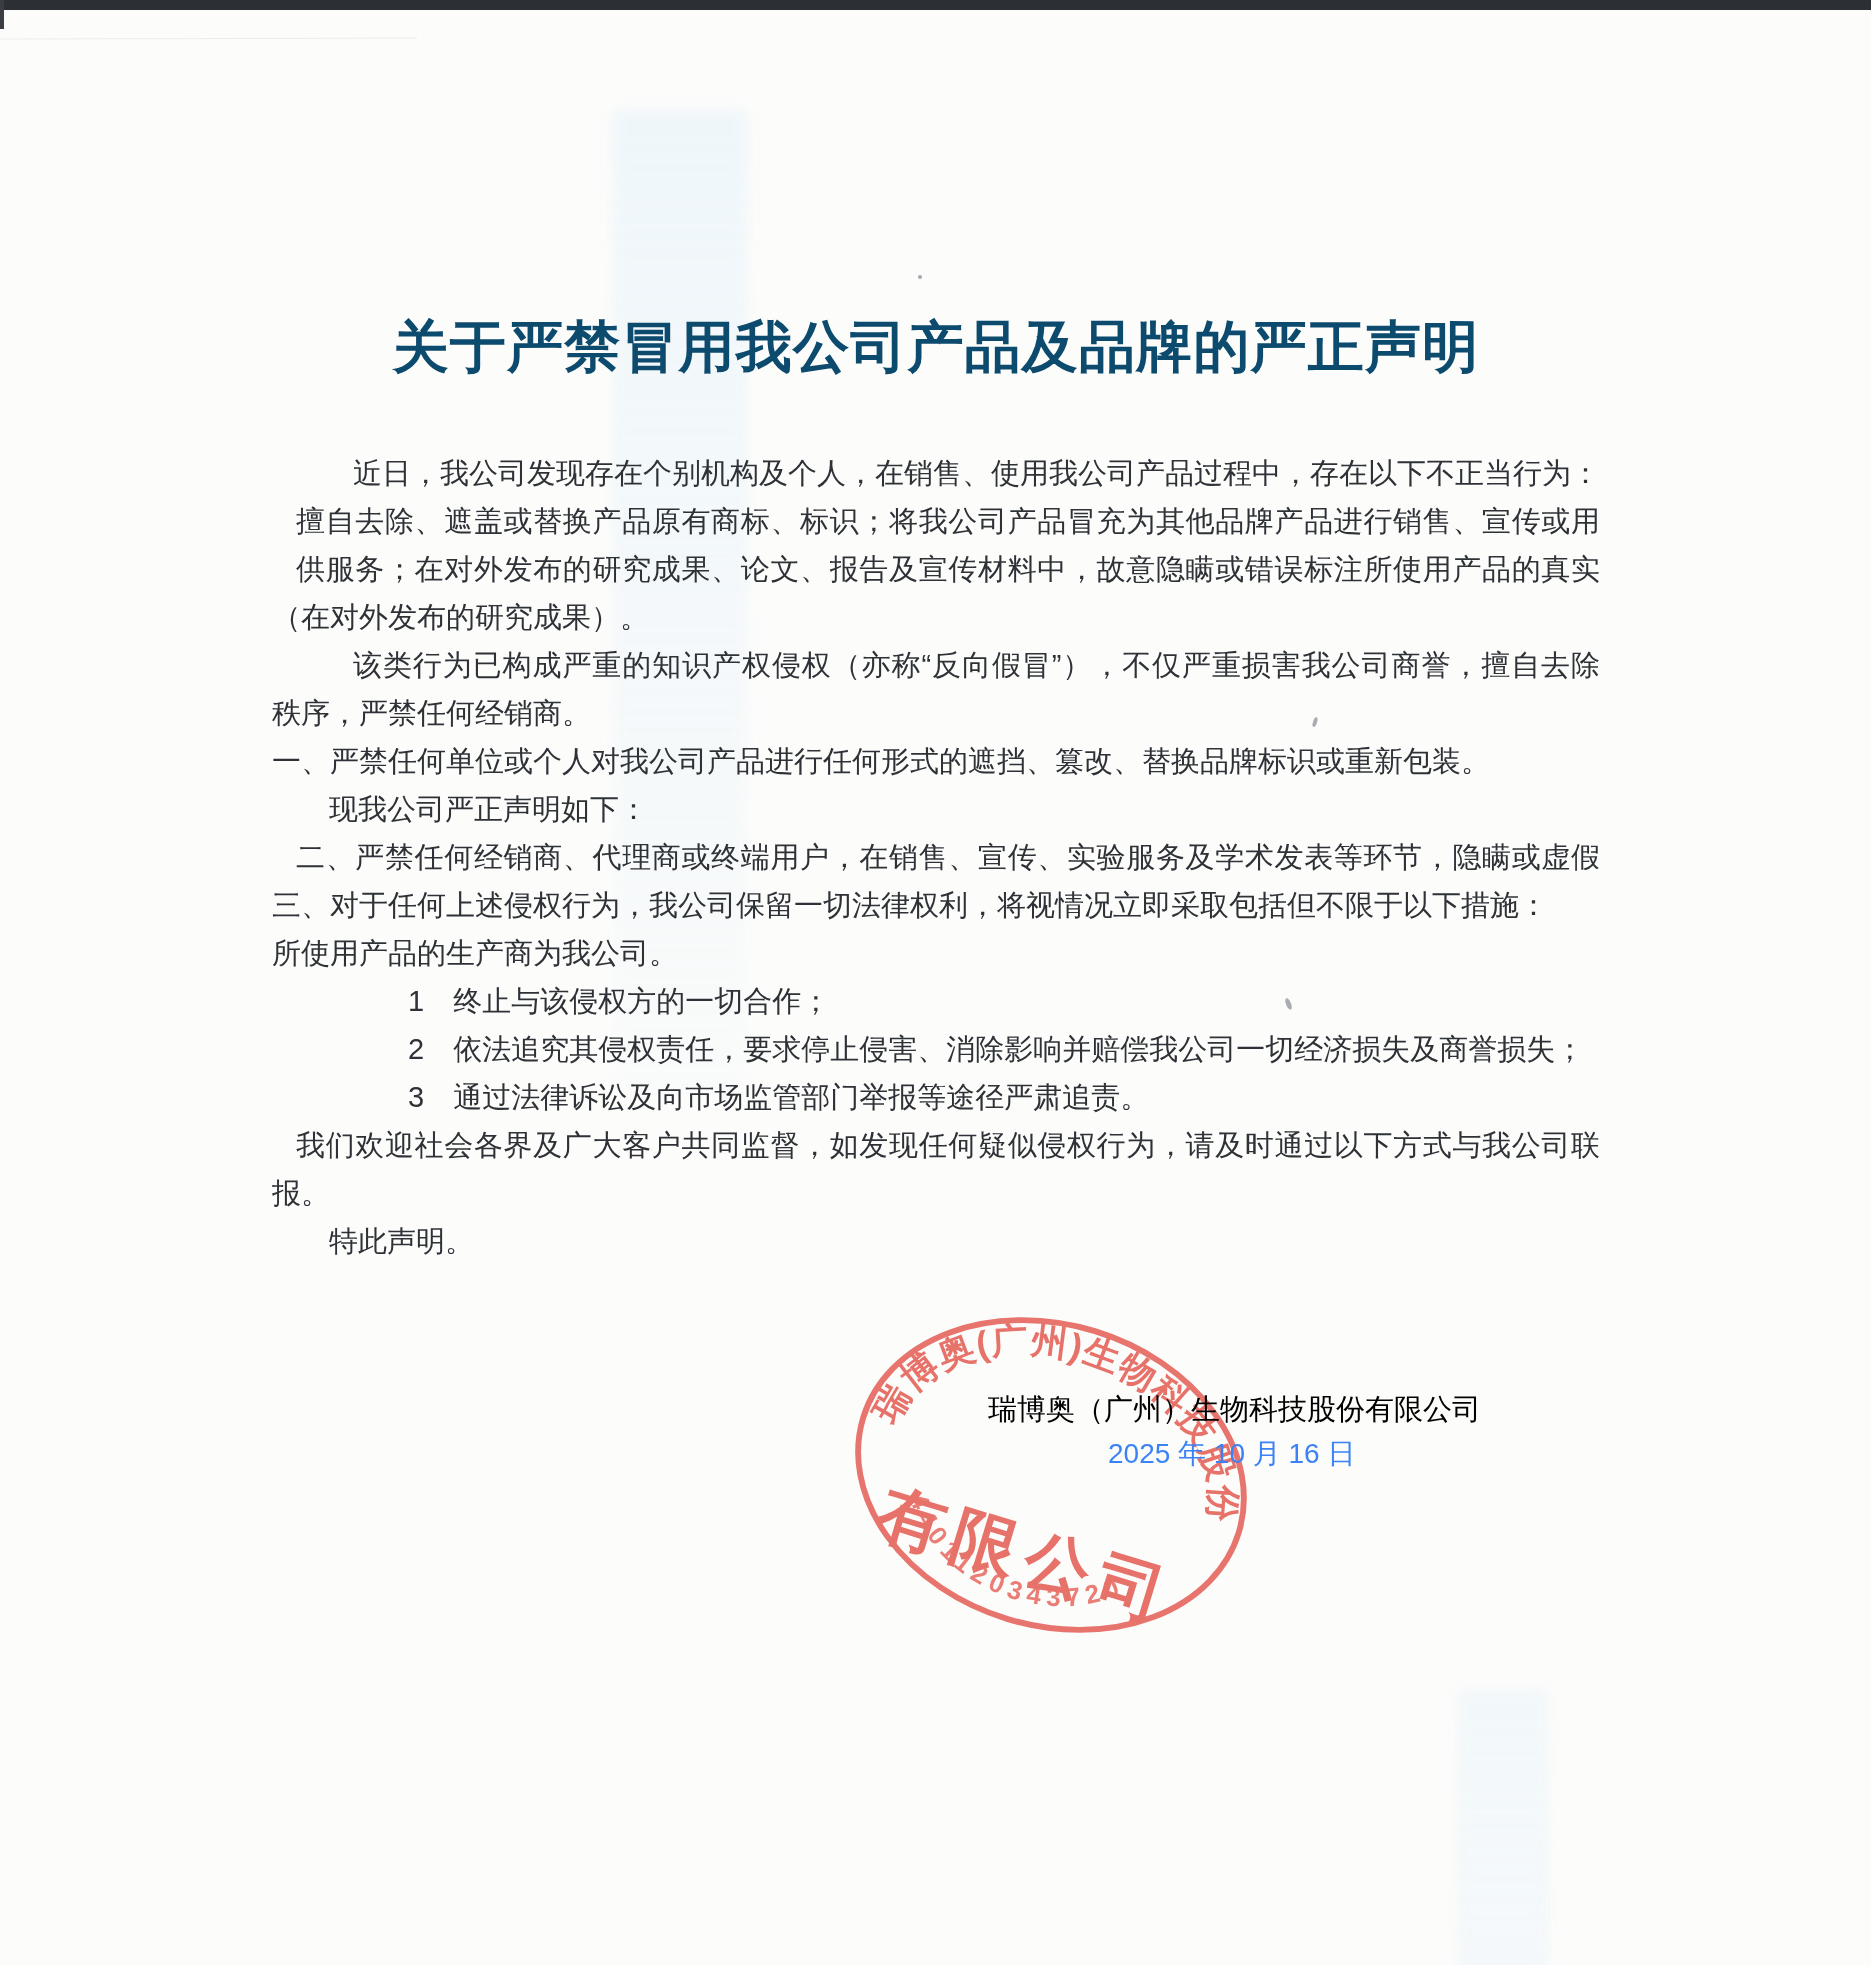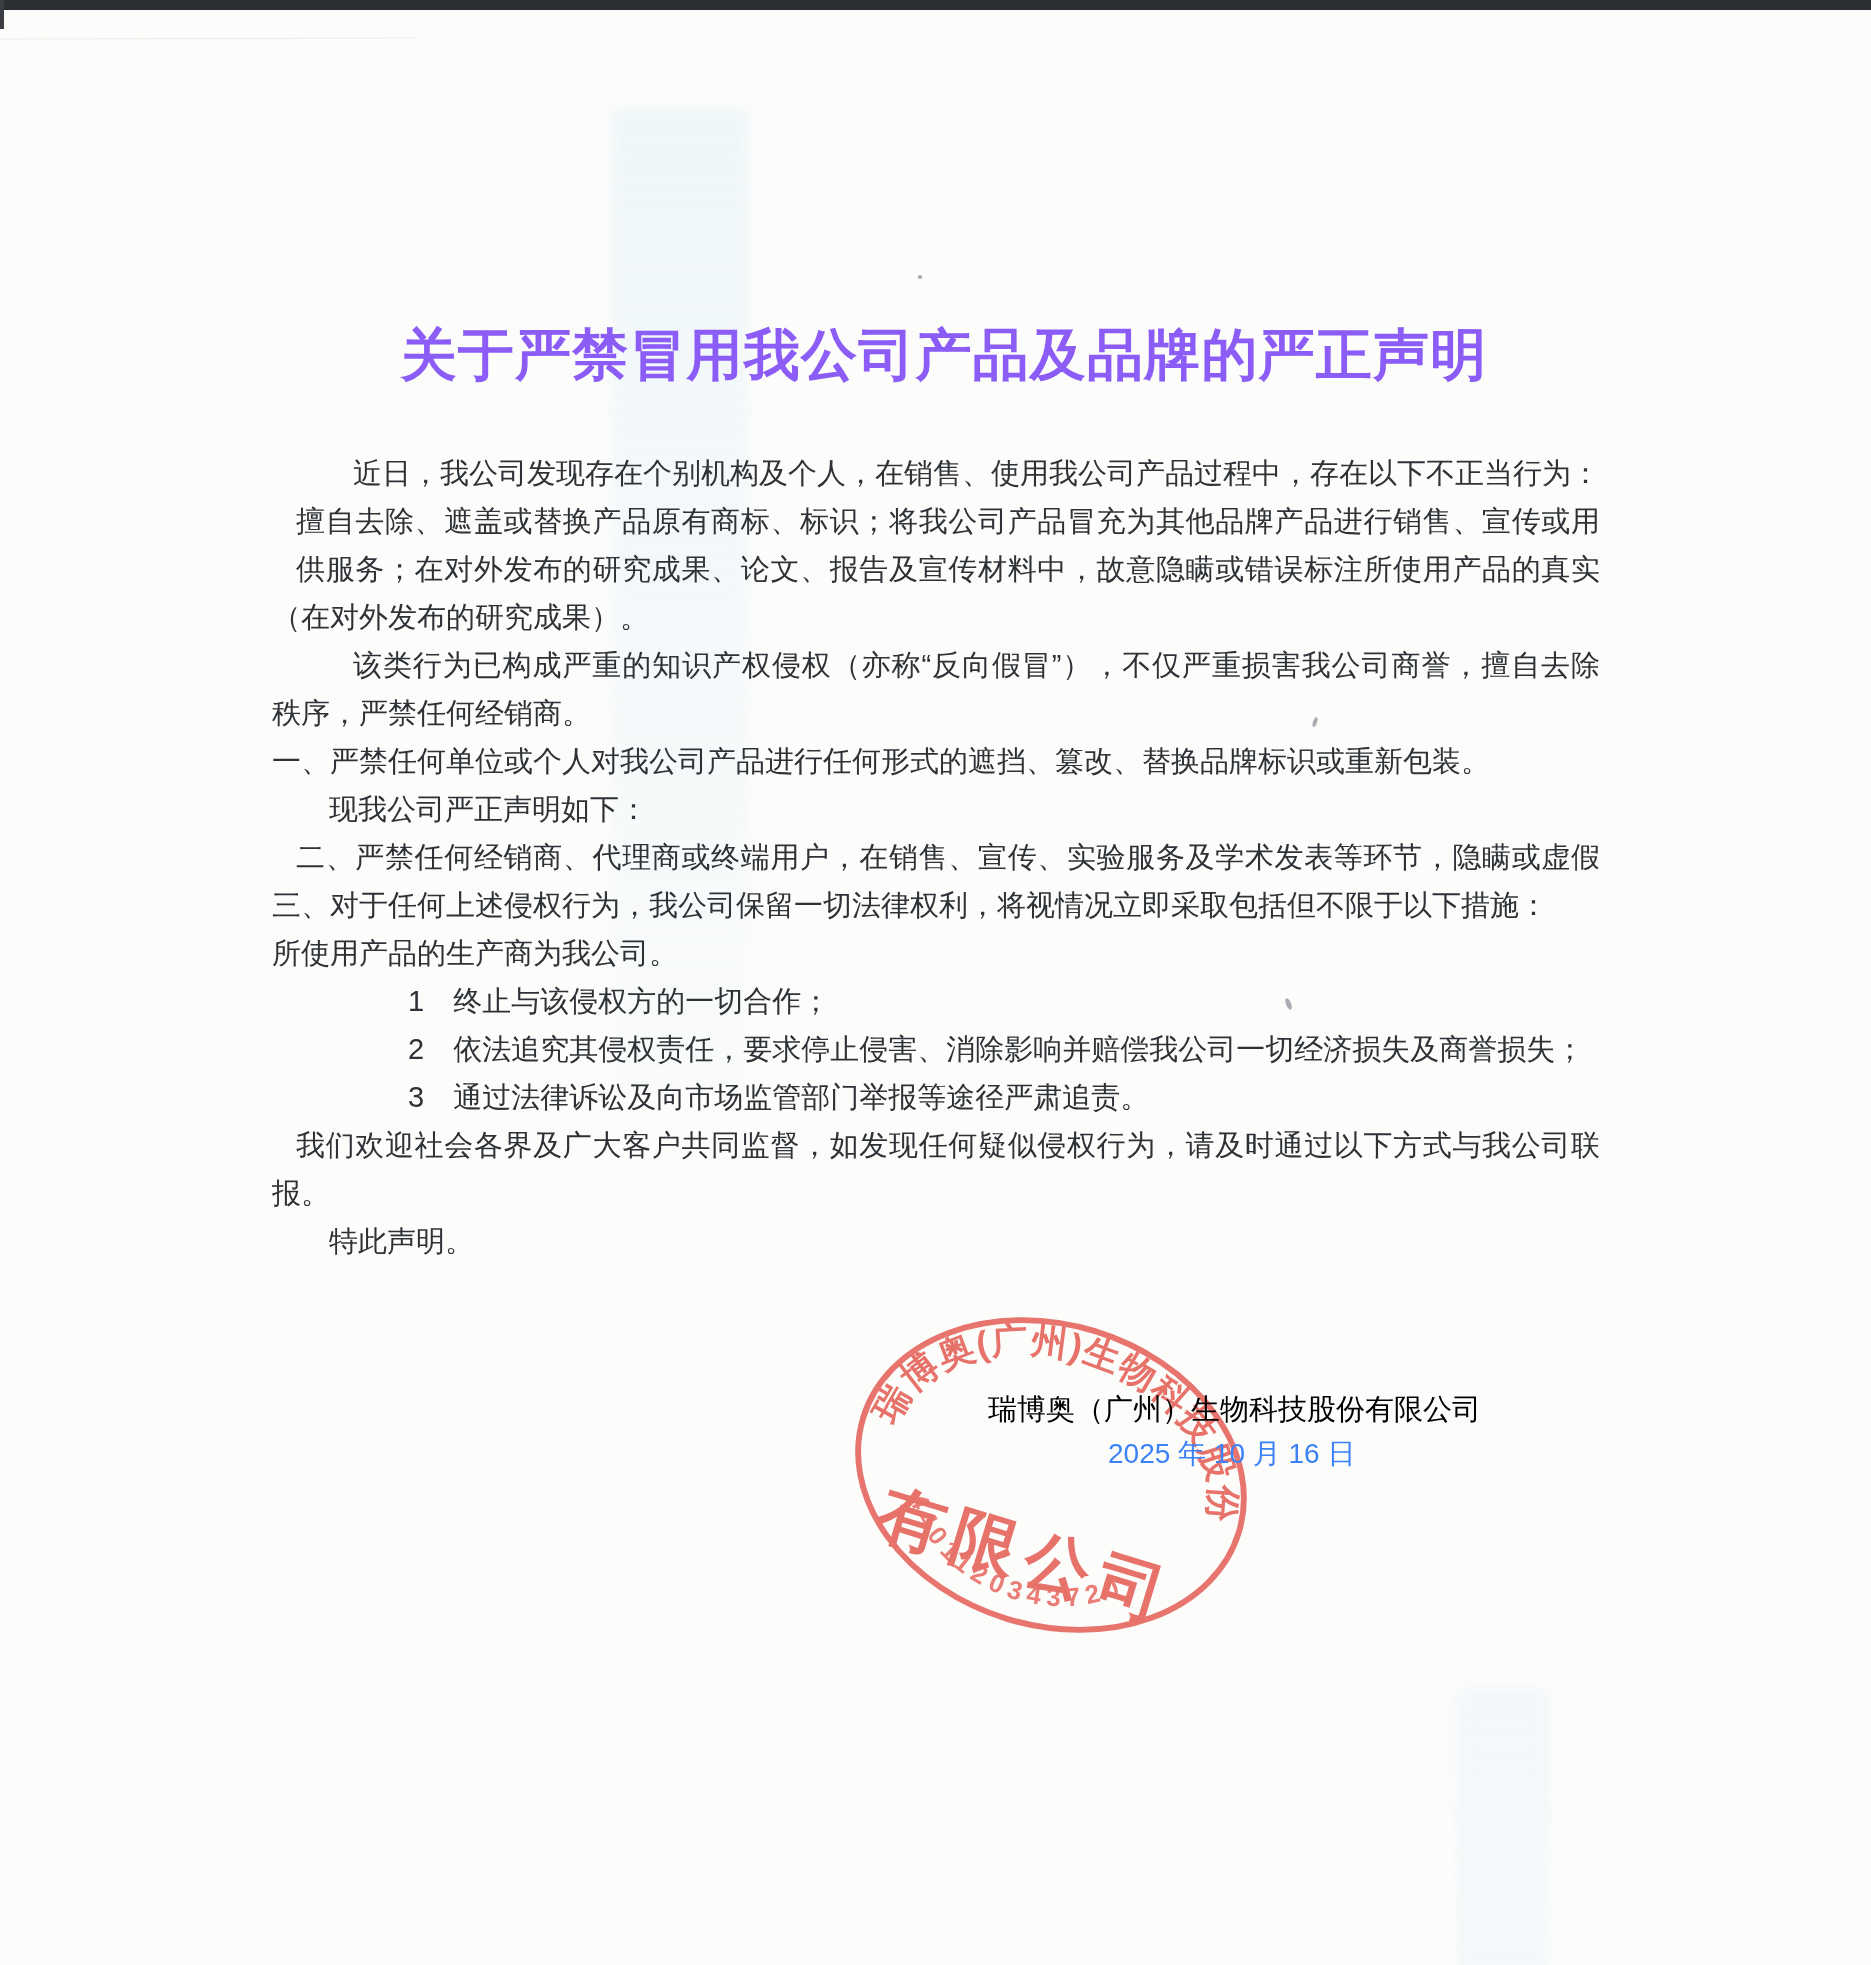--- a/index.html
+++ b/index.html
@@ -17,22 +17,22 @@
   .scan-line{position:absolute;top:38px;left:0;width:417px;height:1.2px;background:#ececea;transform:rotate(-0.15deg);}
   .streak{position:absolute;pointer-events:none;}
   .streak.a{left:613px;top:110px;width:134px;height:983px;
     background:linear-gradient(180deg,rgba(214,236,249,.34),rgba(236,246,252,.12));filter:blur(6.3px);}
   .streak.b{left:1458px;top:1690px;width:90px;height:943px;
     background:linear-gradient(180deg,rgba(220,238,250,.30),rgba(238,247,252,.10));filter:blur(6.3px);}
   .speck{position:absolute;background:#a9adb3;border-radius:50%;}
 
   
   .title{
-    position:absolute;top:310px;left:272px;width:1328px;margin:8px;
-    text-align:center;font-size:56px;font-weight:bold;letter-spacing:1.2px;color:#8b5cf6;
+    position:absolute;top:310px;left:272px;width:1328px;margin:0;
+    text-align:center;font-size:56px;font-weight:bold;letter-spacing:1.2px;color:#0c4a6e;
   }
   .body-text{
     position:absolute;top:449px;left:272px;width:1328px;
     font-size:29px;line-height:48px;color:#2e3237;
   }
   .line{white-space:pre;height:48px;overflow:hidden;}
   .line.fill{white-space:normal;text-align:justify;text-align-last:justify;margin-left:24px;}
   .line.ind{text-indent:57px;}
   .line.item{padding-left:136px;}
 

